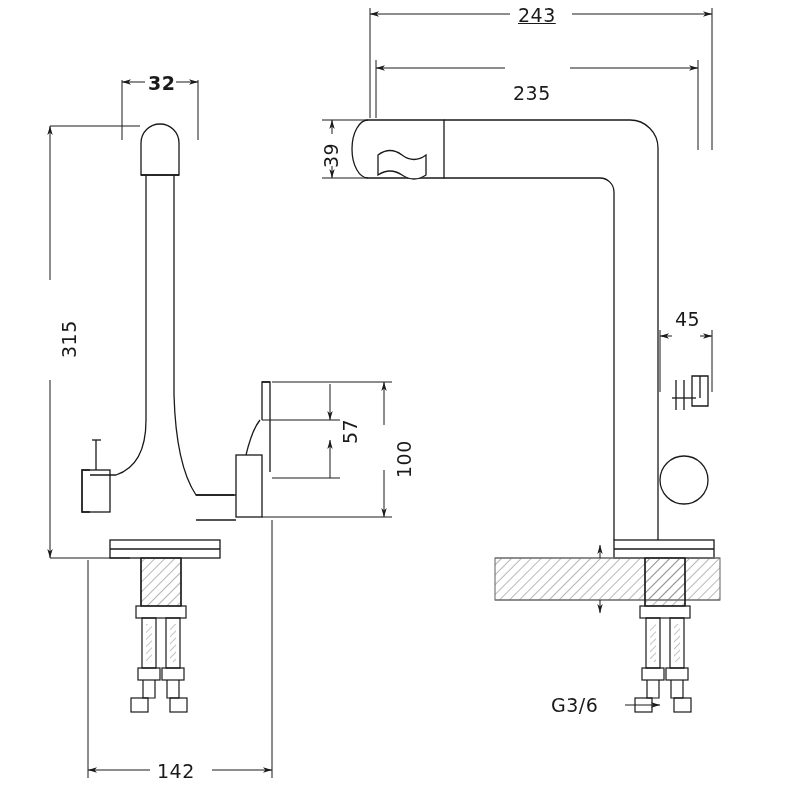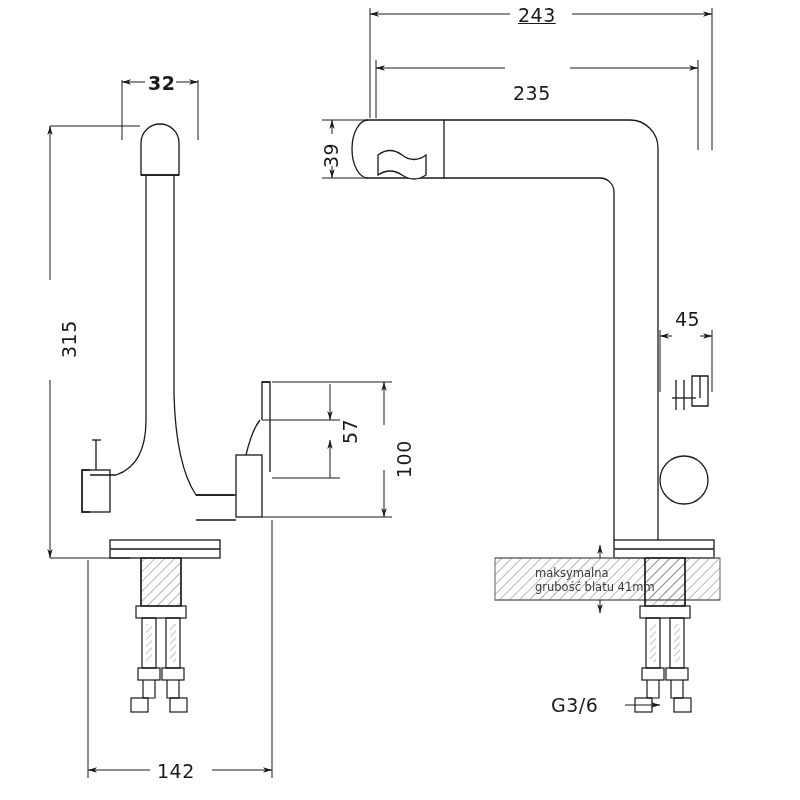--- a/index.html
+++ b/index.html
@@ -224,20 +224,16 @@
   <div class="dimtext" style="left:157px; top:760px;">142</div>
 
   <div class="dimtext" style="left:518px; top:4px;text-decoration:underline;">243</div>
 
   <div class="dimtext" style="left:513px; top:58px;margin-top:24px;">235</div>
 
   <div class="dimtext vert" style="left:320px; top:168px; transform:rotate(-90deg);">39</div>
 
   <div class="dimtext" style="left:675px; top:308px;">45</div>
 
-  <div class="note" style="left:535px; top:566px;">
-    <div>maksymalna</div>
-    <div>grubość blatu 41mm</div>
-  </div>
 
   <div class="dimtext" style="left:551px; top:694px;">G3/6</div>
 
 </div>
 
 </body></html>

